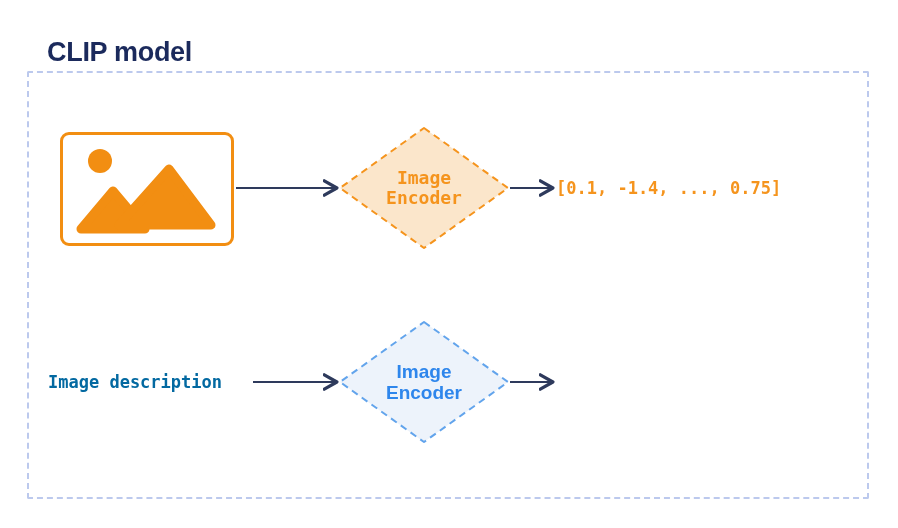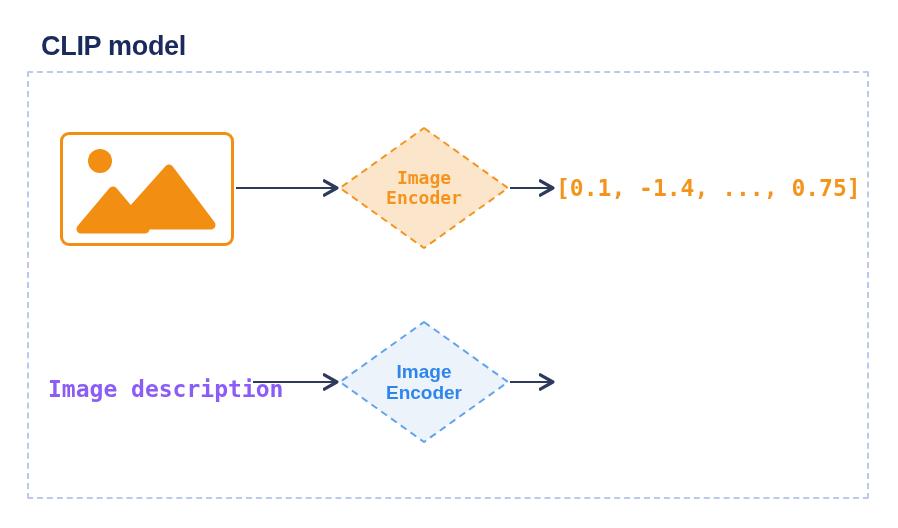--- a/index.html
+++ b/index.html
@@ -12,21 +12,21 @@
     position: relative;
     width: 898px;
     height: 528px;
     background: #ffffff;
     overflow: hidden;
   }
   .title {
     position: absolute;
     left: 31px;
     top: 21px;
-    margin: 10px;
+    margin: 16px;
     font-family: "Liberation Sans", sans-serif;
     font-size: 27px;
     font-weight: 700;
     letter-spacing: -0.3px;
     color: #1B2A5C;
   }
   .container {
     position: absolute;
     left: 27px;
     top: 71px;
@@ -78,28 +78,28 @@
   .diamond.blue .dlabel {
     font-family: "Liberation Sans", sans-serif;
     font-size: 19px;
     font-weight: 600;
     line-height: 21px;
     color: #2E86EC;
   }
   .mono-text {
     position: absolute;
     font-family: "DejaVu Sans Mono", monospace;
-    font-size: 23px;
+    font-size: 17px;
     font-weight: 700;
     line-height: 26px;
     white-space: pre;
   }
   .vec-orange { left: 556px; top: 175px; color: #F5941D; }
   .vec-blue   { left: 556px; top: 369px; color: #2E86EC; }
-  .input-label { left: 48px; top: 369px; color: #8b5cf6; margin-top: 7px; }
+  .input-label { left: 48px; top: 369px; color: #0369a1; }
   .arrows {
     position: absolute;
     left: 0;
     top: 0;
     pointer-events: none;
   }
 </style>
 </head>
 <body>
 

